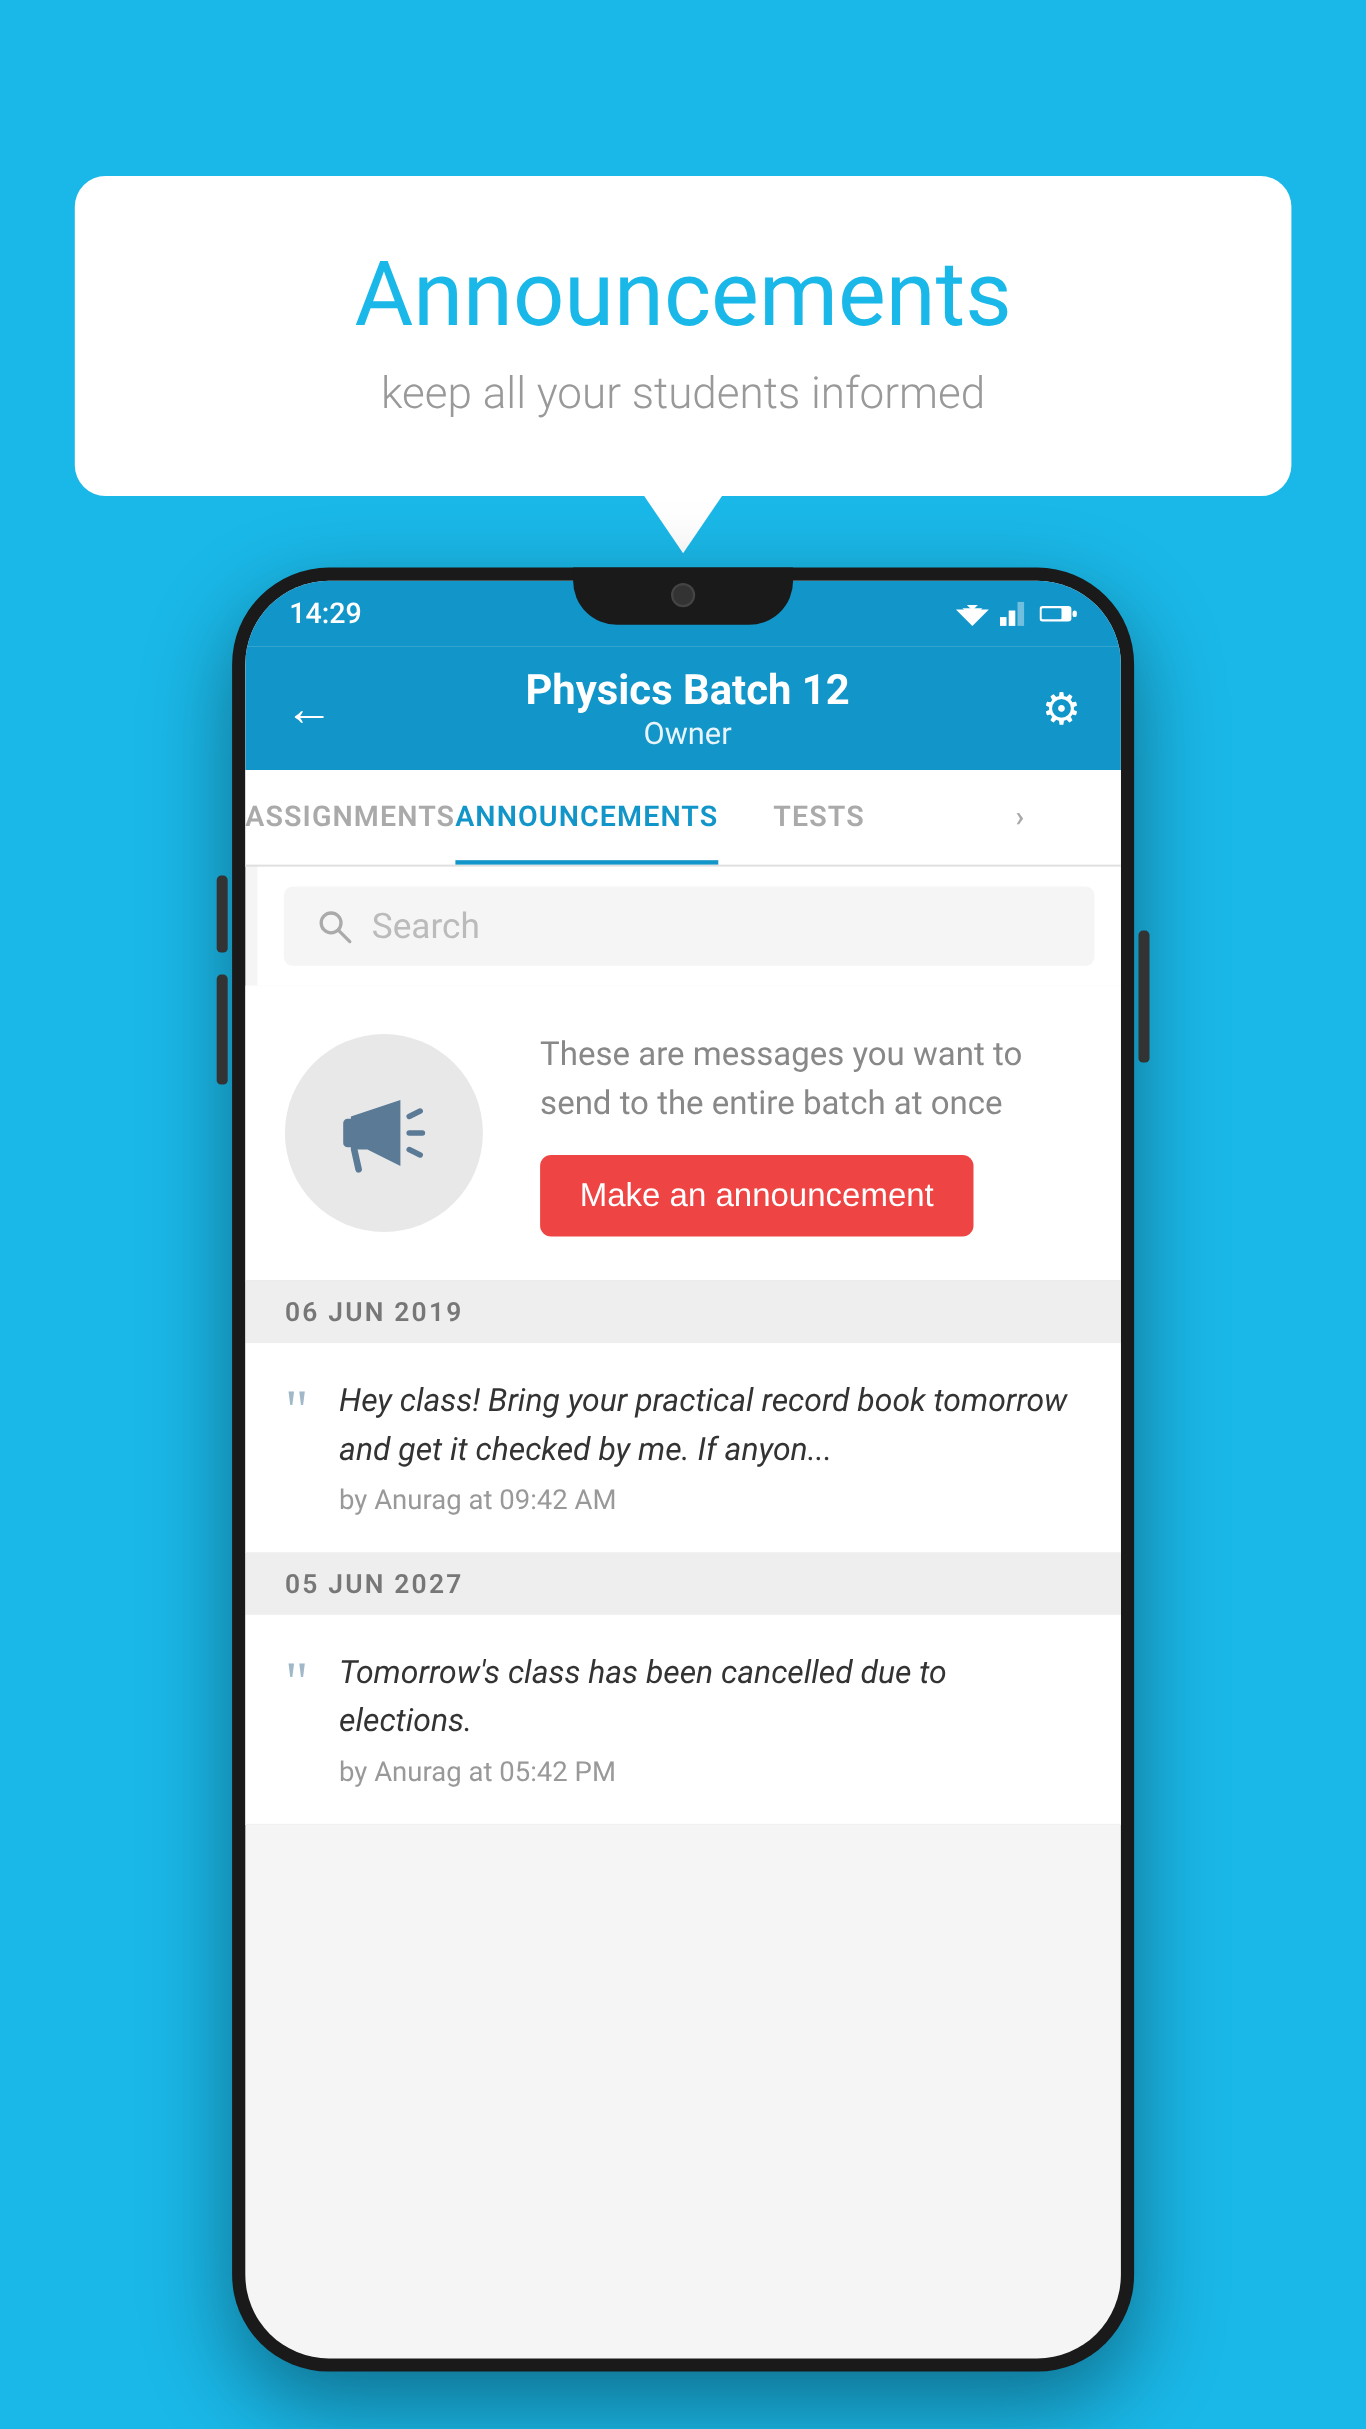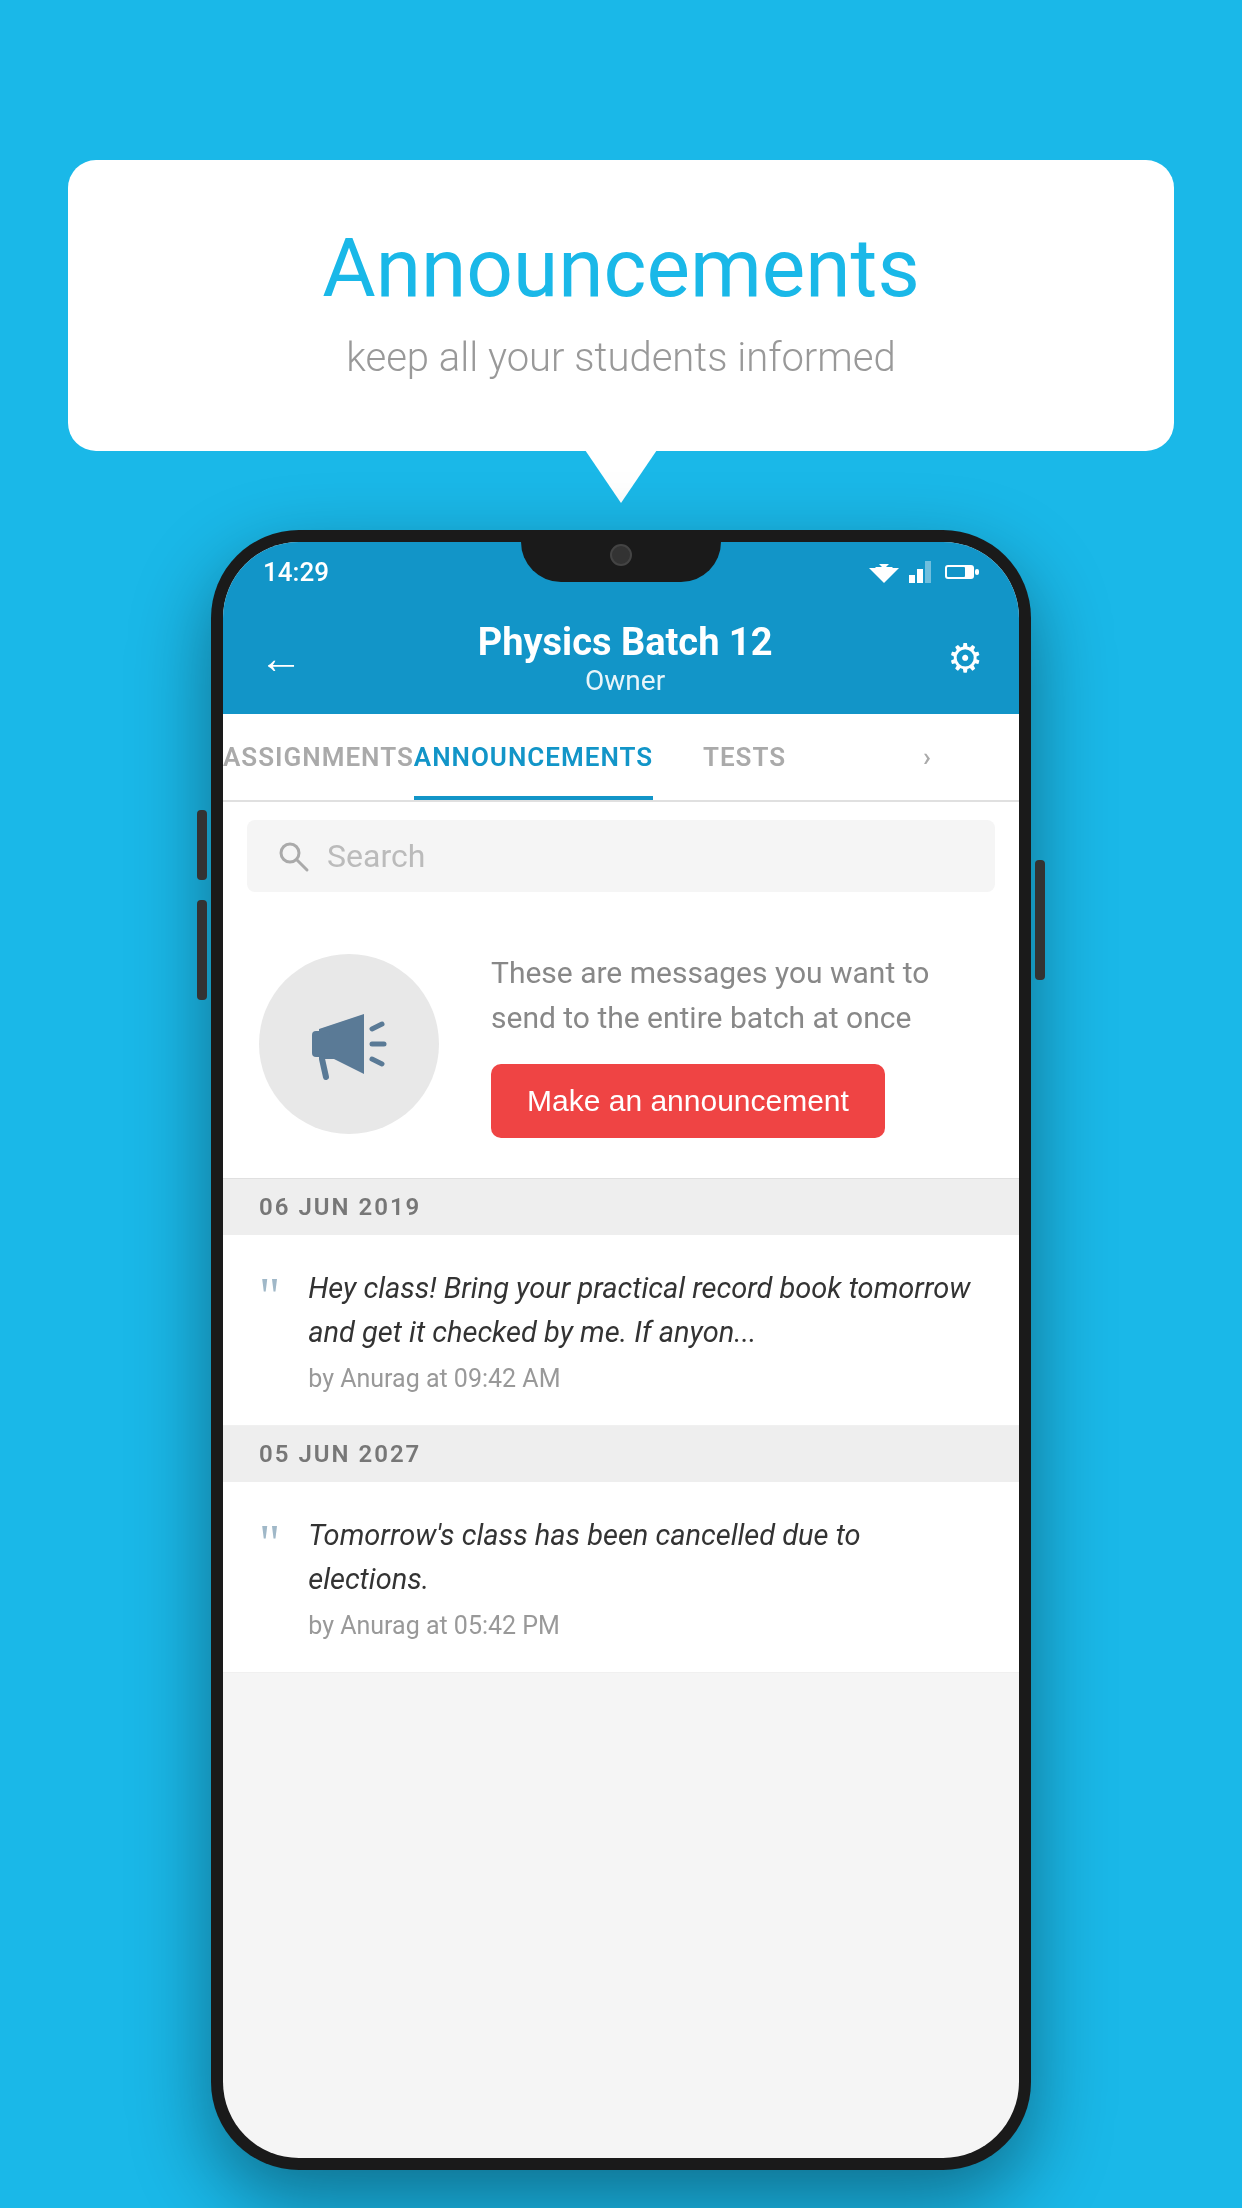--- a/index.html
+++ b/index.html
@@ -55,21 +55,21 @@
 
     .speech-bubble-subtitle {
       font-size: 40px;
       color: #999;
       font-weight: 300;
     }
 
     
     .phone-container {
       position: absolute;
-      top: 530px;
+      top: 516px;
       left: 50%;
       transform: translateX(-50%);
       width: 820px;
       height: 1640px;
     }
 
     .phone-outer {
       width: 820px;
       height: 1640px;
       background: #1a1a1a;
@@ -212,20 +212,21 @@
       left: 0;
       right: 0;
       height: 4px;
       background: #1295c8;
     }
 
     
     .search-container {
       background: white;
       padding: 18px 24px;
+      margin-left: 11px;
     }
 
     .search-bar {
       background: #f5f5f5;
       border-radius: 8px;
       height: 72px;
       display: flex;
       align-items: center;
       padding: 0 28px;
       gap: 16px;

